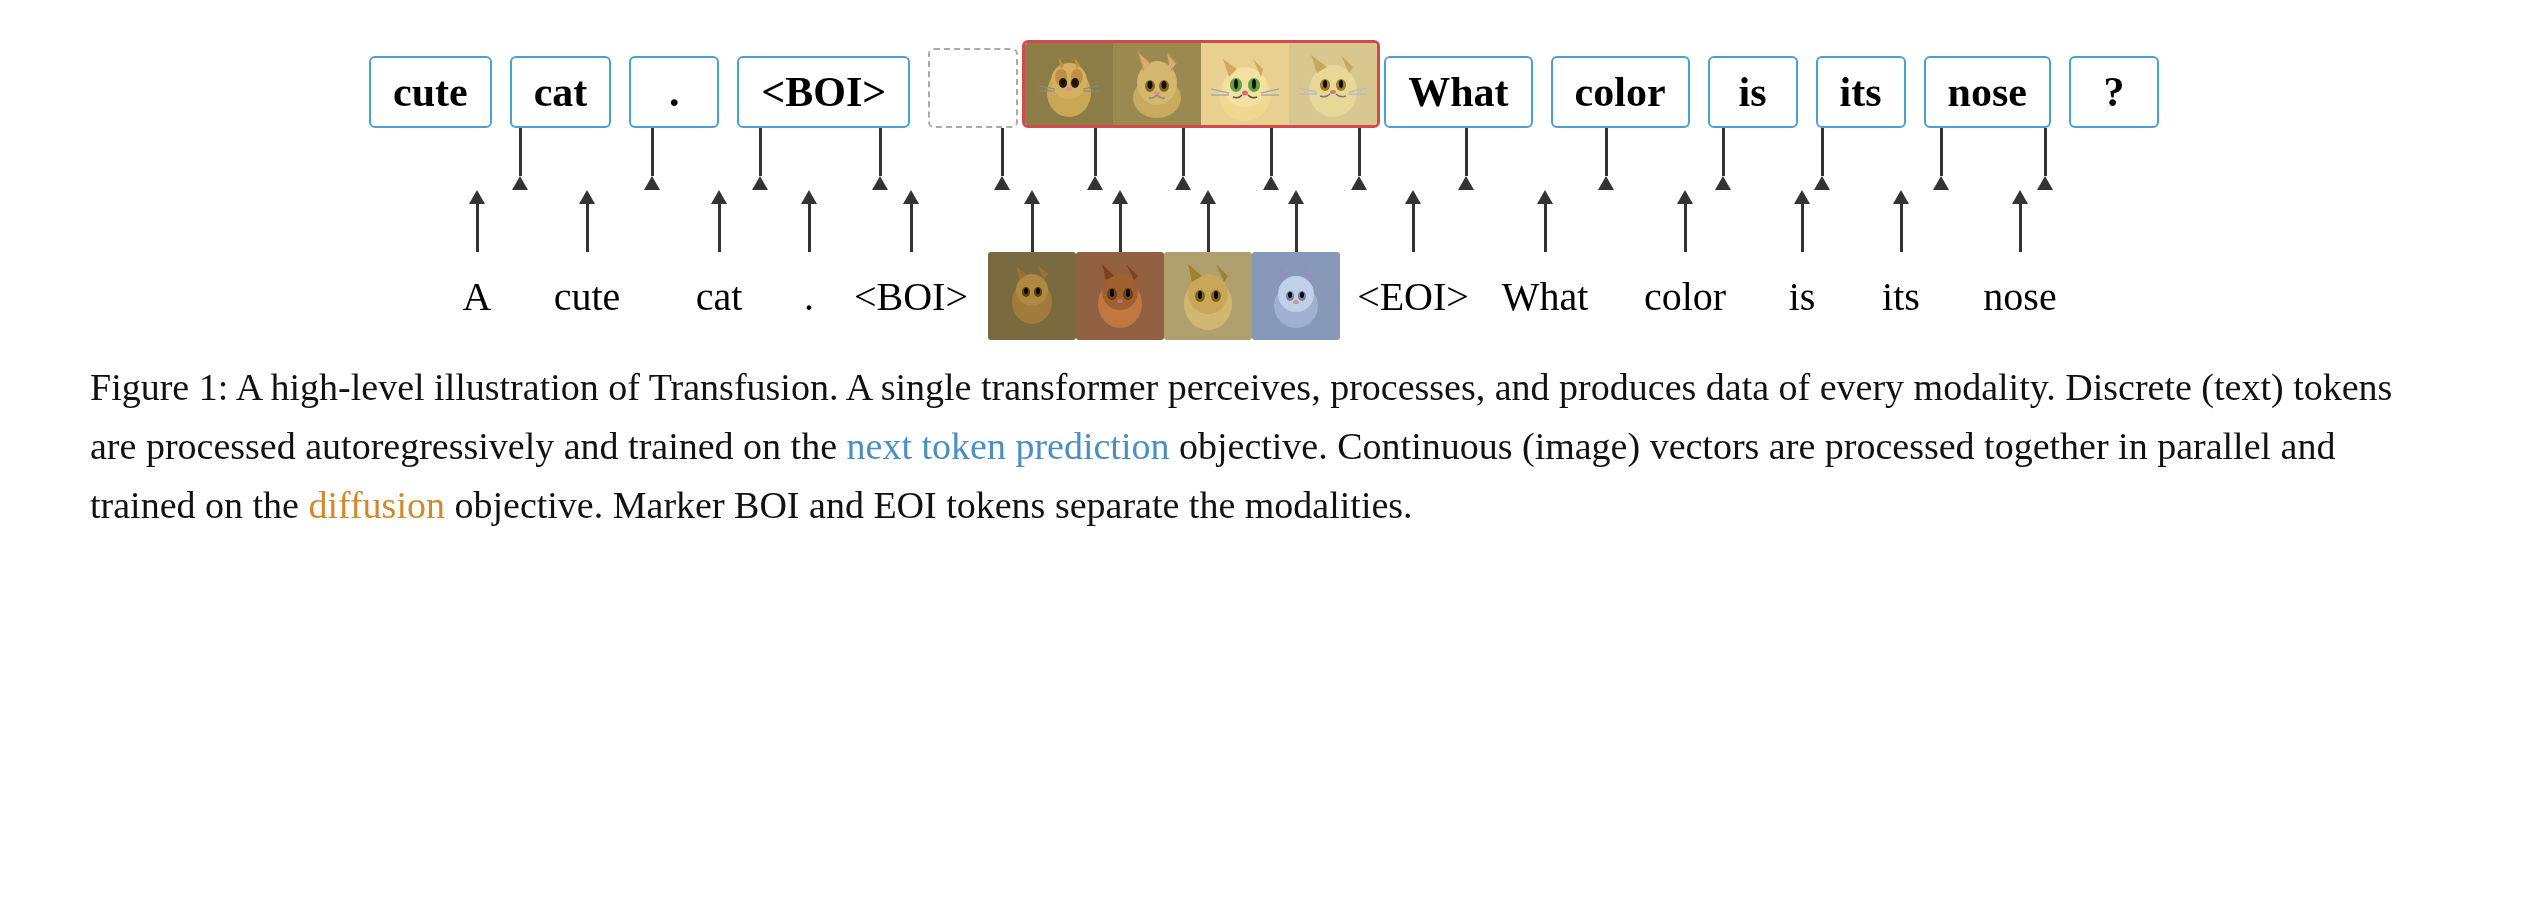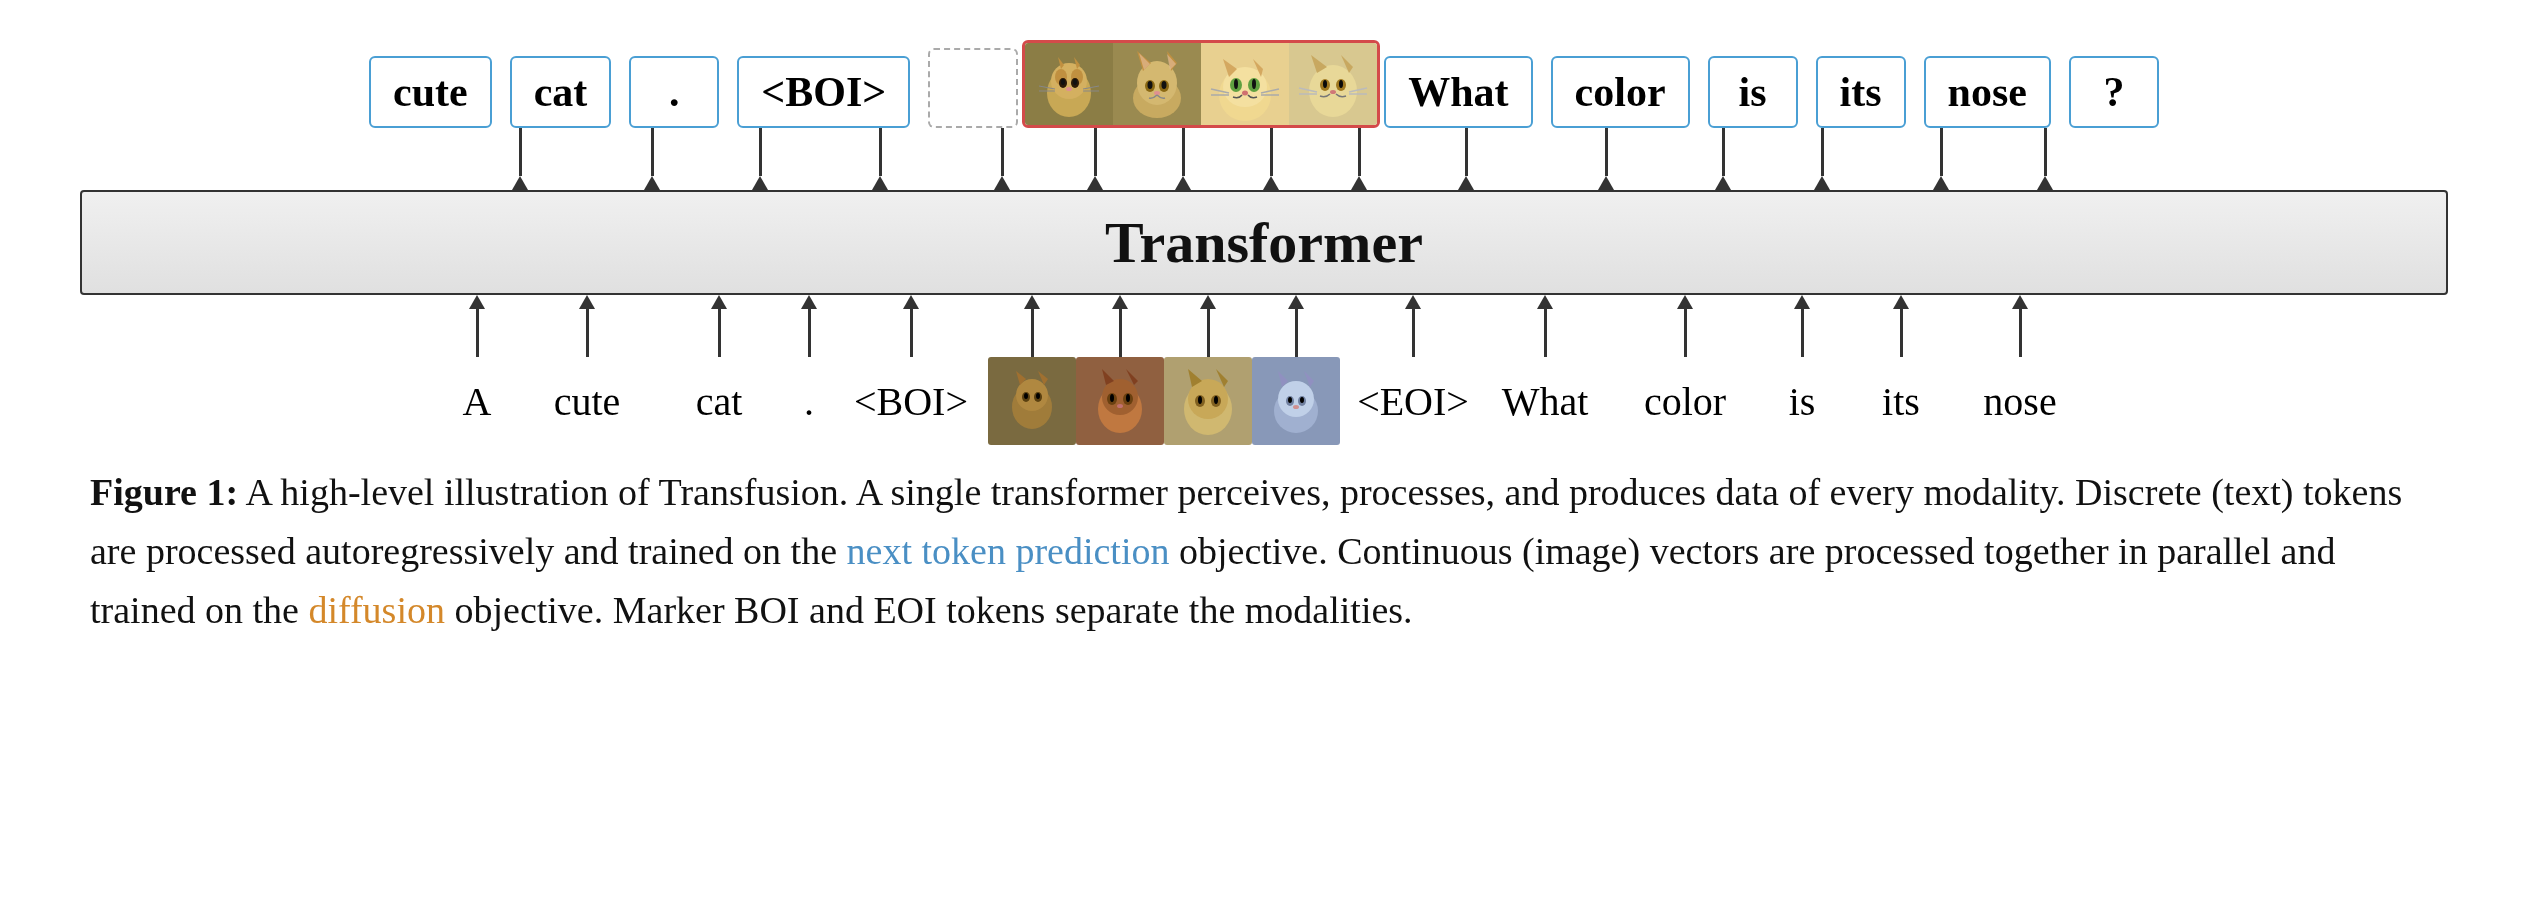--- a/index.html
+++ b/index.html
@@ -100,21 +100,21 @@
       width: 100%;
       font-size: 38px;
       line-height: 1.55;
       color: #111;
       font-family: 'Times New Roman', Times, serif;
       margin-top: 18px;
       padding-left: 10px;
     }
 
     .caption-bold {
-      font-weight: bold;
+      font-weight: normal;
     }
 
     .caption-blue {
       color: #4a8fc4;
     }
 
     .caption-orange {
       color: #D4882A;
     }
 
@@ -419,23 +419,20 @@
       <div class="spacer"></div>
 
       <div class="col-unit" style="width:60px;">
         <div class="arrow-col" style="height:62px;">
           <div class="shaft" style="height:48px;"></div>
           <div class="tip-up"></div>
         </div>
       </div>
     </div>
 
-    <div class="transformer-box">
-      <span class="transformer-label">Transformer</span>
-    </div>
 
     <div style="display:flex; align-items:stretch; justify-content:center; gap:0px; width:100%; height:62px;">
 
       <div class="col-unit" style="width:50px;">
         <div class="arrow-col" style="height:62px;">
           <div class="tip-up"></div>
           <div class="shaft" style="height:48px;"></div>
         </div>
       </div>
       <div class="spacer"></div>

